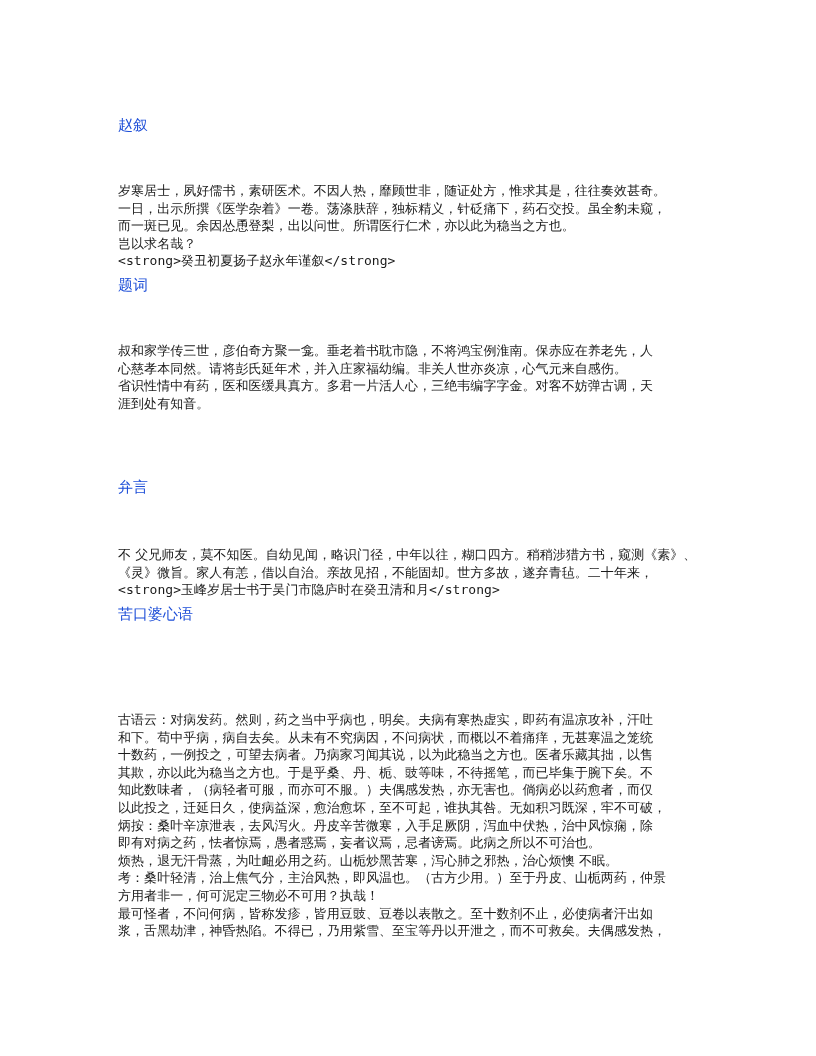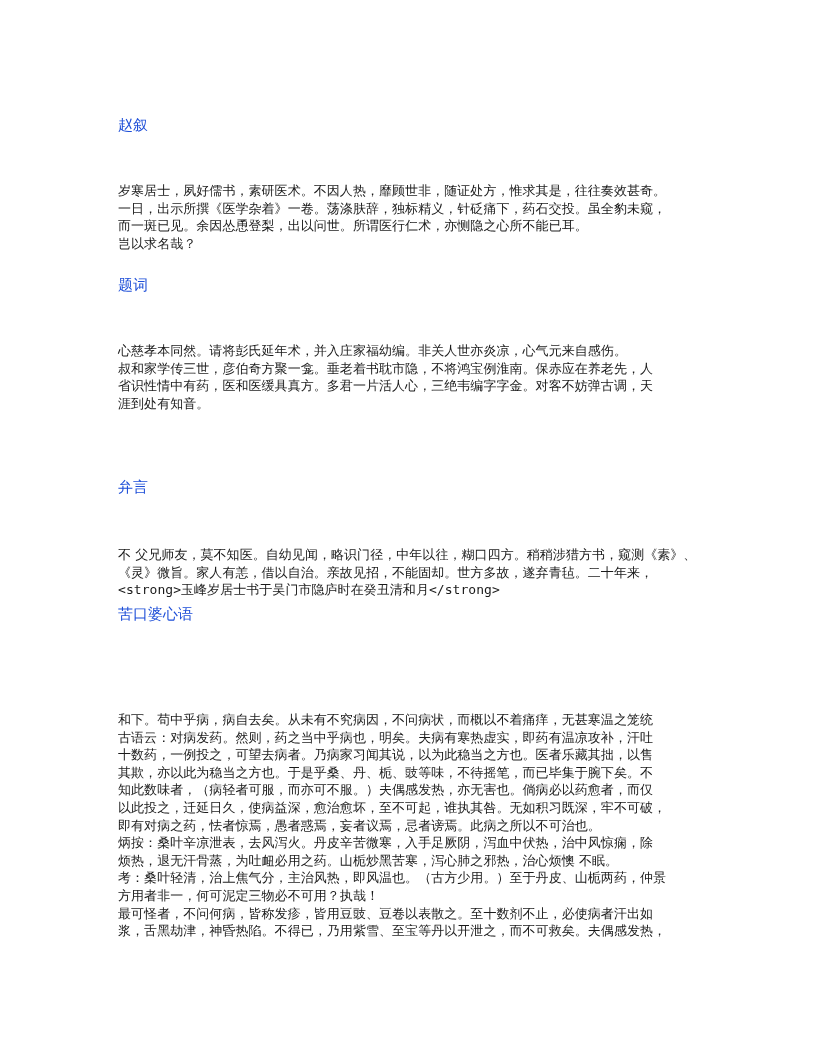--- a/index.html
+++ b/index.html
@@ -22,49 +22,50 @@
   </style>
 </head>
 <body>
 
 <div class="page">
 
   <div class="heading" style="top:116px">赵叙</div>
   <div class="block" style="top:182px">
     <span class="line">岁寒居士，夙好儒书，素研医术。不因人热，靡顾世非，随证处方，惟求其是，往往奏效甚奇。</span>
     <span class="line">一日，出示所撰《医学杂着》一卷。荡涤肤辞，独标精义，针砭痛下，药石交投。虽全豹未窥，</span>
-    <span class="line">而一斑已见。余因怂恿登梨，出以问世。所谓医行仁术，亦恻隐之心所不能已耳。</span>
+    <span class="line">而一斑已见。余因怂恿登梨，出以问世。所谓医行仁术，亦以此为稳当之方也。</span>
     <span class="line">岂以求名哉？</span>
+    <span class="line sig">&lt;strong&gt;癸丑初夏扬子赵永年谨叙&lt;/strong&gt;</span>
   </div>
 
   <div class="heading" style="top:276px">题词</div>
   <div class="block" style="top:342px">
+    <span class="line">叔和家学传三世，彦伯奇方聚一龛。垂老着书耽市隐，不将鸿宝例淮南。保赤应在养老先，人</span>
     <span class="line">心慈孝本同然。请将彭氏延年术，并入庄家福幼编。非关人世亦炎凉，心气元来自感伤。</span>
-    <span class="line">叔和家学传三世，彦伯奇方聚一龛。垂老着书耽市隐，不将鸿宝例淮南。保赤应在养老先，人</span>
     <span class="line">省识性情中有药，医和医缓具真方。多君一片活人心，三绝韦编字字金。对客不妨弹古调，天</span>
     <span class="line">涯到处有知音。</span>
   </div>
 
   <div class="heading" style="top:478px">弁言</div>
   <div class="block" style="top:546px">
     <span class="line">不  父兄师友，莫不知医。自幼见闻，略识门径，中年以往，糊口四方。稍稍涉猎方书，窥测《素》、</span>
     <span class="line">《灵》微旨。家人有恙，借以自治。亲故见招，不能固却。世方多故，遂弃青毡。二十年来，</span>
     <span class="line sig">&lt;strong&gt;玉峰岁居士书于吴门市隐庐时在癸丑清和月&lt;/strong&gt;</span>
   </div>
 
   <div class="heading" style="top:605px">苦口婆心语</div>
   <div class="block" style="top:711px">
+    <span class="line">古语云：对病发药。然则，药之当中乎病也，明矣。夫病有寒热虚实，即药有温凉攻补，汗吐</span>
     <span class="line">和下。苟中乎病，病自去矣。从未有不究病因，不问病状，而概以不着痛痒，无甚寒温之笼统</span>
-    <span class="line">古语云：对病发药。然则，药之当中乎病也，明矣。夫病有寒热虚实，即药有温凉攻补，汗吐</span>
     <span class="line">十数药，一例投之，可望去病者。乃病家习闻其说，以为此稳当之方也。医者乐藏其拙，以售</span>
     <span class="line">其欺，亦以此为稳当之方也。于是乎桑、丹、栀、豉等味，不待摇笔，而已毕集于腕下矣。不</span>
     <span class="line">知此数味者，（病轻者可服，而亦可不服。）夫偶感发热，亦无害也。倘病必以药愈者，而仅</span>
     <span class="line">以此投之，迁延日久，使病益深，愈治愈坏，至不可起，谁执其咎。无如积习既深，牢不可破，</span>
+    <span class="line">炳按：桑叶辛凉泄表，去风泻火。丹皮辛苦微寒，入手足厥阴，泻血中伏热，治中风惊痫，除</span>
     <span class="line">即有对病之药，怯者惊焉，愚者惑焉，妄者议焉，忌者谤焉。此病之所以不可治也。</span>
-    <span class="line">炳按：桑叶辛凉泄表，去风泻火。丹皮辛苦微寒，入手足厥阴，泻血中伏热，治中风惊痫，除</span>
     <span class="line">烦热，退无汗骨蒸，为吐衄必用之药。山栀炒黑苦寒，泻心肺之邪热，治心烦懊  不眠。</span>
     <span class="line">考：桑叶轻清，治上焦气分，主治风热，即风温也。（古方少用。）至于丹皮、山栀两药，仲景</span>
     <span class="line">方用者非一，何可泥定三物必不可用？执哉！</span>
     <span class="line">最可怪者，不问何病，皆称发疹，皆用豆豉、豆卷以表散之。至十数剂不止，必使病者汗出如</span>
     <span class="line">浆，舌黑劫津，神昏热陷。不得已，乃用紫雪、至宝等丹以开泄之，而不可救矣。夫偶感发热，</span>
   </div>
 
 </div>
 
 </body></html>

